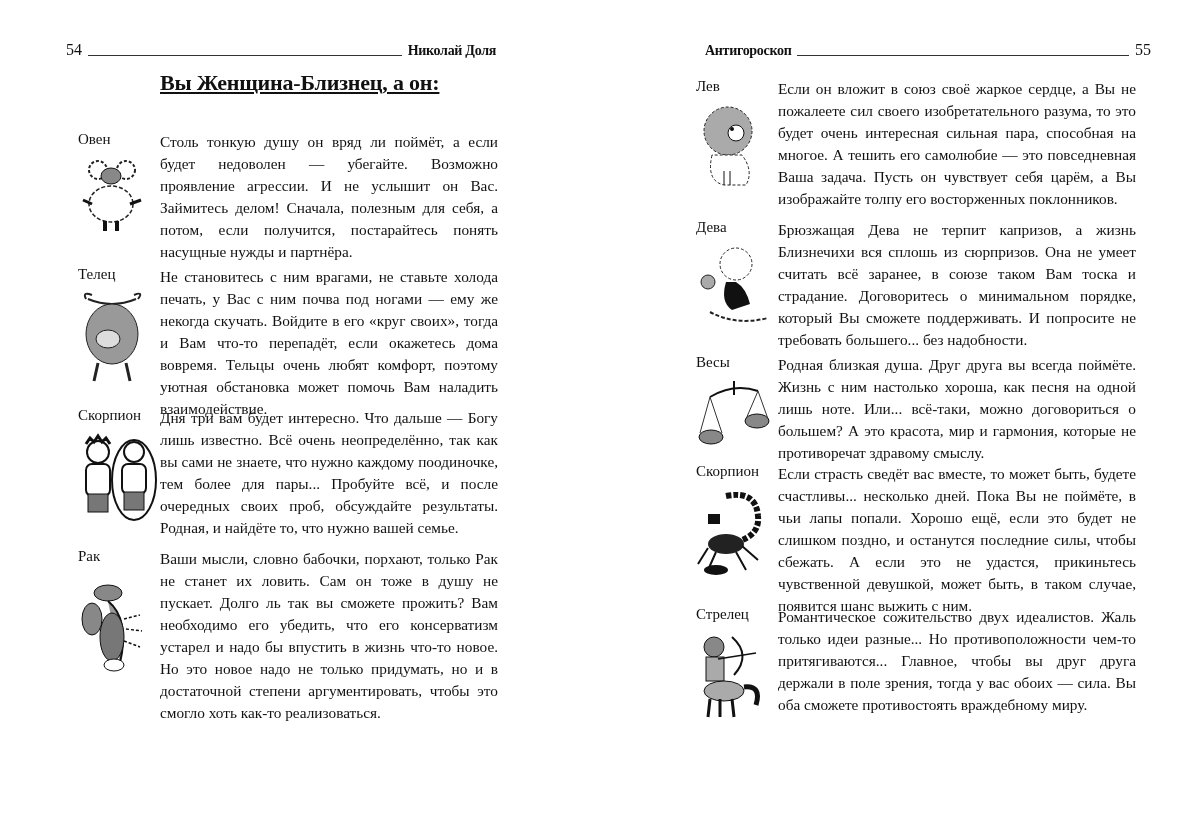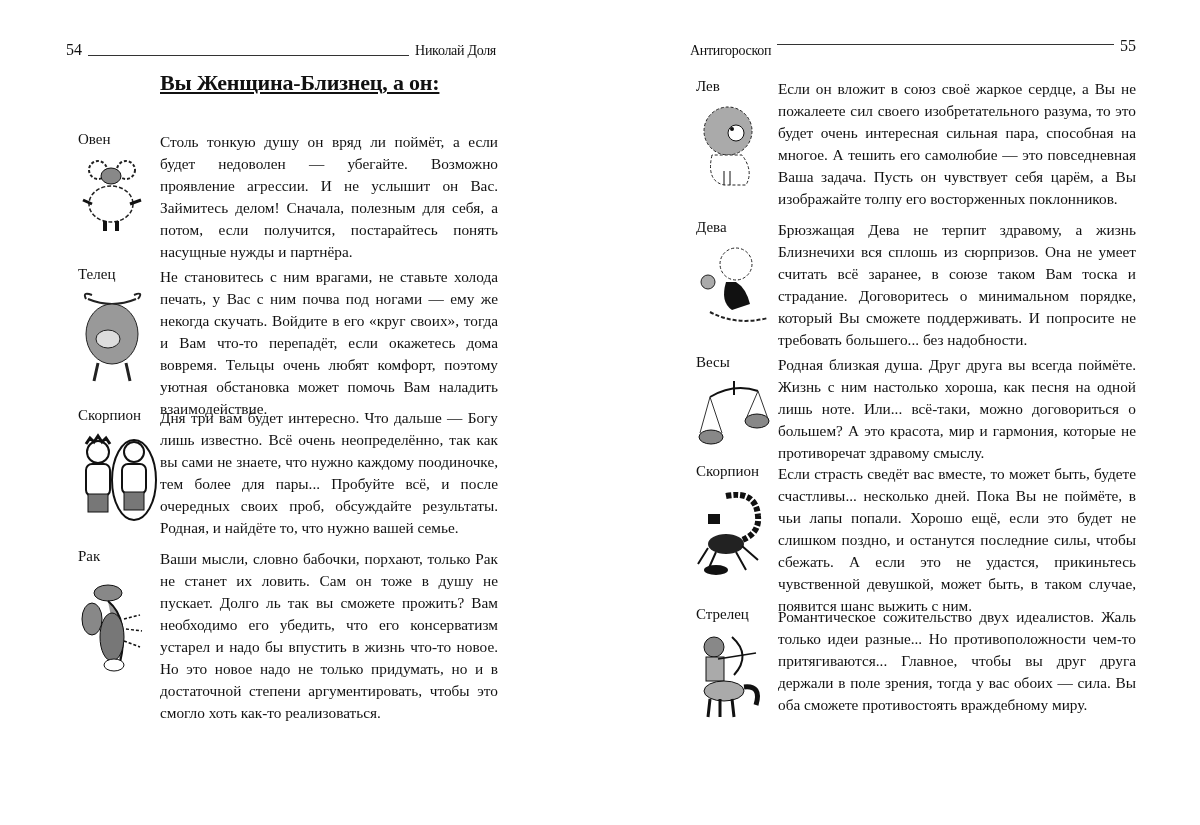--- a/index.html
+++ b/index.html
@@ -3,24 +3,24 @@
 <meta charset="utf-8">
 <style>
   html, body { margin:0; padding:0; }
   body { width:1200px; height:825px; background:#ffffff; position:relative; overflow:hidden;
          font-family:"Liberation Serif","DejaVu Serif",serif; color:#111; }
   .page { position:absolute; top:0; height:725px; }
   .page.left { left:0; width:600px; }
   .page.right { left:600px; width:600px; }
   .running-head { position:absolute; top:32px; display:flex; align-items:flex-end; font-size:15px; }
   .left .running-head { left:66px; width:430px; }
-  .right .running-head { left:90px; width:446px;align-items:center; }
+  .right .running-head { left:105px; width:446px; }
   .rh-num { font-size:16px; }
   .rh-line { flex:1; border-bottom:1px solid #333; margin:0 6px 3px 6px; height:1px; }
-  .rh-title { font-size:14px; font-weight:normal; letter-spacing:-0.3px;margin-top:11px; }
+  .rh-title { font-size:14px; font-weight:bold; letter-spacing:-0.3px;margin-top:11px; }
   .chapter-title { position:absolute; top:70px; left:160px; font-size:22px; font-weight:bold; letter-spacing:-0.2px;text-decoration:underline; }
   .entries { position:absolute; }
   .left .entries { top:131px; left:78px; width:420px; }
   .right .entries { top:78px; left:96px; width:440px; }
   .entry { display:flex; margin-bottom:11px; }
   .sign-col { width:82px; flex:none; position:relative; }
   .sign-name { font-size:15px; font-weight:normal; display:block; }
   .sign-icon { display:block; margin-top:6px; }
   .text { flex:1; font-size:15.3px; line-height:22px; text-align:justify; margin:0; }
 </style>
@@ -120,21 +120,21 @@
     <div class="entry" style="height:124px">
       <div class="sign-col">
         <span class="sign-name">Дева</span>
         <svg class="sign-icon" width="76" height="86" viewBox="0 0 76 86">
             <circle cx="40" cy="22" r="16" fill="#fff" stroke="#222" stroke-dasharray="3 2"></circle>
             <circle cx="12" cy="40" r="7" fill="#aaa" stroke="#222"></circle>
             <path d="M30 40 Q24 60 36 68 L54 62 Q50 46 40 40 Z" fill="#111"></path>
             <path d="M14 70 Q40 84 72 76" stroke="#222" fill="none" stroke-dasharray="4 2" stroke-width="2"></path>
           </svg>
       </div>
-      <p class="text">Брюзжащая Дева не терпит здравому, а жизнь Близнечихи вся сплошь из сюрпризов. Она не умеет считать всё заранее, в союзе таком Вам тоска и страдание. Договоритесь о минимальном порядке, который Вы сможете поддерживать. И попросите не требовать большего... без надобности.</p>
+      <p class="text">Брюзжащая Дева не терпит капризов, а жизнь Близнечихи вся сплошь из сюрпризов. Она не умеет считать всё заранее, в союзе таком Вам тоска и страдание. Договоритесь о минимальном порядке, который Вы сможете поддерживать. И попросите не требовать большего... без надобности.</p>
     </div>
     <div class="entry" style="height:98px">
       <div class="sign-col">
         <span class="sign-name">Весы</span>
         <svg class="sign-icon" width="76" height="76" viewBox="0 0 76 76">
             <path d="M14 20 Q38 6 62 14" stroke="#111" stroke-width="2" fill="none"></path>
             <line x1="38" y1="4" x2="38" y2="18" stroke="#111" stroke-width="2"></line>
             <path d="M14 20 L4 56 M14 20 L26 56 M62 14 L50 42 M62 14 L72 42" stroke="#333"></path>
             <ellipse cx="15" cy="60" rx="12" ry="7" fill="#888" stroke="#111"></ellipse>
             <ellipse cx="61" cy="44" rx="12" ry="7" fill="#888" stroke="#111"></ellipse>

